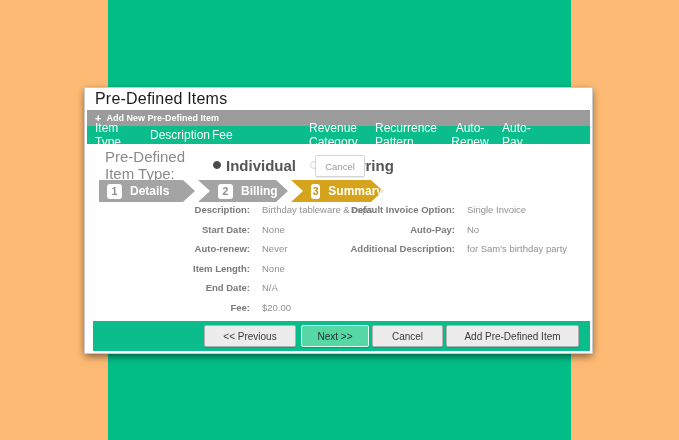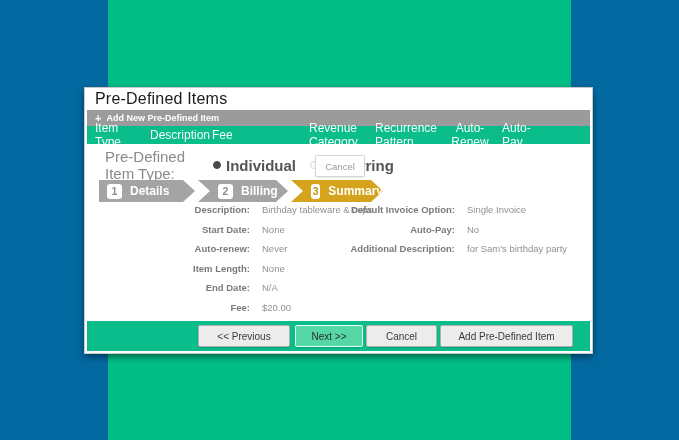--- a/index.html
+++ b/index.html
@@ -1,17 +1,17 @@
 <!DOCTYPE html>
 <html><head>
 <meta charset="utf-8">
 <style>
   html,body{margin:0;padding:0;background:#000;width:679px;height:440px;overflow:hidden;
     font-family:"Liberation Sans", sans-serif;}
-  .stage{position:relative;width:679px;height:440px;background:#0369a1;}
+  .stage{position:relative;width:679px;height:440px;background:#fdba74;}
   .green-band{position:absolute;left:108px;top:0;width:463px;height:440px;background:#00BE86;}
   .modal{position:absolute;left:85px;top:88px;width:507px;height:265px;background:#fff;
     box-shadow:0 0 0 1px #c9c9c9, 0 3px 8px rgba(0,0,0,.55);}
   .title{position:absolute;left:10px;top:2px;font-size:16px;font-weight:500;color:#1b1b1b;letter-spacing:.2px;}
   .add-bar{position:absolute;left:2px;right:2px;top:22px;height:16px;background:#9B9B9B;
     display:flex;align-items:center;color:#fff;font-size:9px;font-weight:bold;cursor:pointer;}
   .add-bar .plus{font-size:11px;font-weight:bold;margin:0 5px 0 8px;line-height:1;}
   .thead{position:absolute;left:2px;right:2px;top:38px;height:18px;background:#0ABD8B;
     display:flex;align-items:center;color:rgba(255,255,255,.97);font-size:12px;line-height:1.2;}
   .thead .col{flex:0 0 auto;padding-right:4px;box-sizing:border-box;}
@@ -35,21 +35,21 @@
   .step.notched{clip-path:polygon(0 0, calc(100% - 12px) 0, 100% 50%, calc(100% - 12px) 100%, 0 100%, 12px 50%);padding-left:20px;box-sizing:border-box;}
   .step.gray{background:#A4A4A4;} .step.gray .num{color:#8e8e8e;}
   .step.gold{background:#D6A31D;} .step.gold .num{color:#c2920f;}
   .s1{left:14px;width:96px;} .s2{left:113px;width:90px;} .s3{left:206px;width:92px;}
   .sum-col{position:absolute;top:112px;}
   .sum-left{left:0;width:360px;} .sum-right{left:185px;right:0;}
   .s-row{height:19.5px;display:flex;align-items:center;font-size:9.5px;}
   .s-label{font-weight:bold;color:#7a7a7a;text-align:right;flex:0 0 auto;}
   .sum-left .s-label{width:165px;} .sum-right .s-label{width:185px;}
   .s-value{margin-left:12px;color:#909090;}
-  .footer{position:absolute;left:2px;right:2px;top:233px;height:30px;background:#0ABD8B;}
+  .footer{position:absolute;left:8px;right:2px;top:233px;height:30px;background:#0ABD8B;}
   .fbtn{position:absolute;top:4px;height:22px;border-radius:2px;font-size:10px;color:#3a3a3a;
     display:flex;align-items:center;justify-content:center;cursor:pointer;box-sizing:border-box;
     background:#ececec;border:1px solid #b2b2b2;box-shadow:0 1px 1px rgba(0,0,0,.15);}
   .fbtn.primary{background:#55D7A6;border:1px solid #e9fff6;color:#2f2f2f;}
   .b-prev{left:111px;width:92px;} .b-next{left:208px;width:68px;}
   .b-cancel{left:279px;width:71px;} .b-add{left:353px;width:133px;}
 </style>
 </head>
 <body>
 

